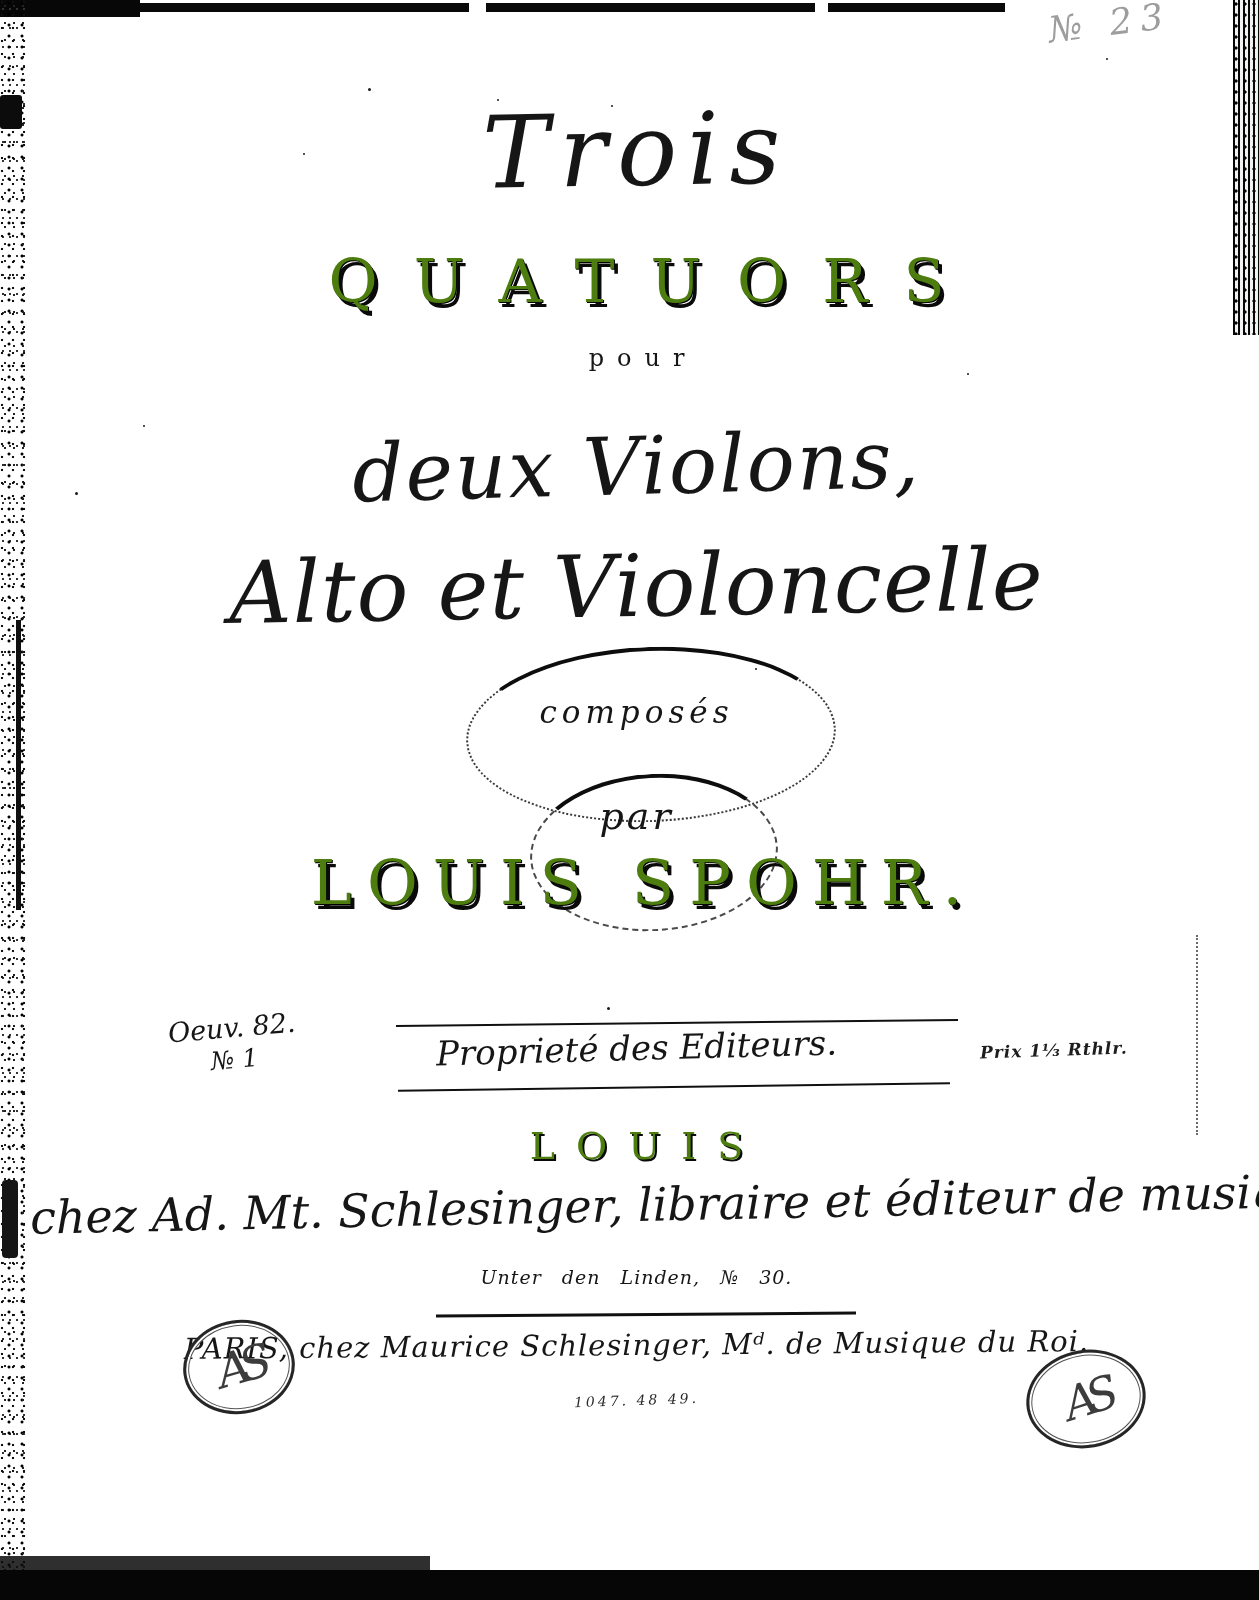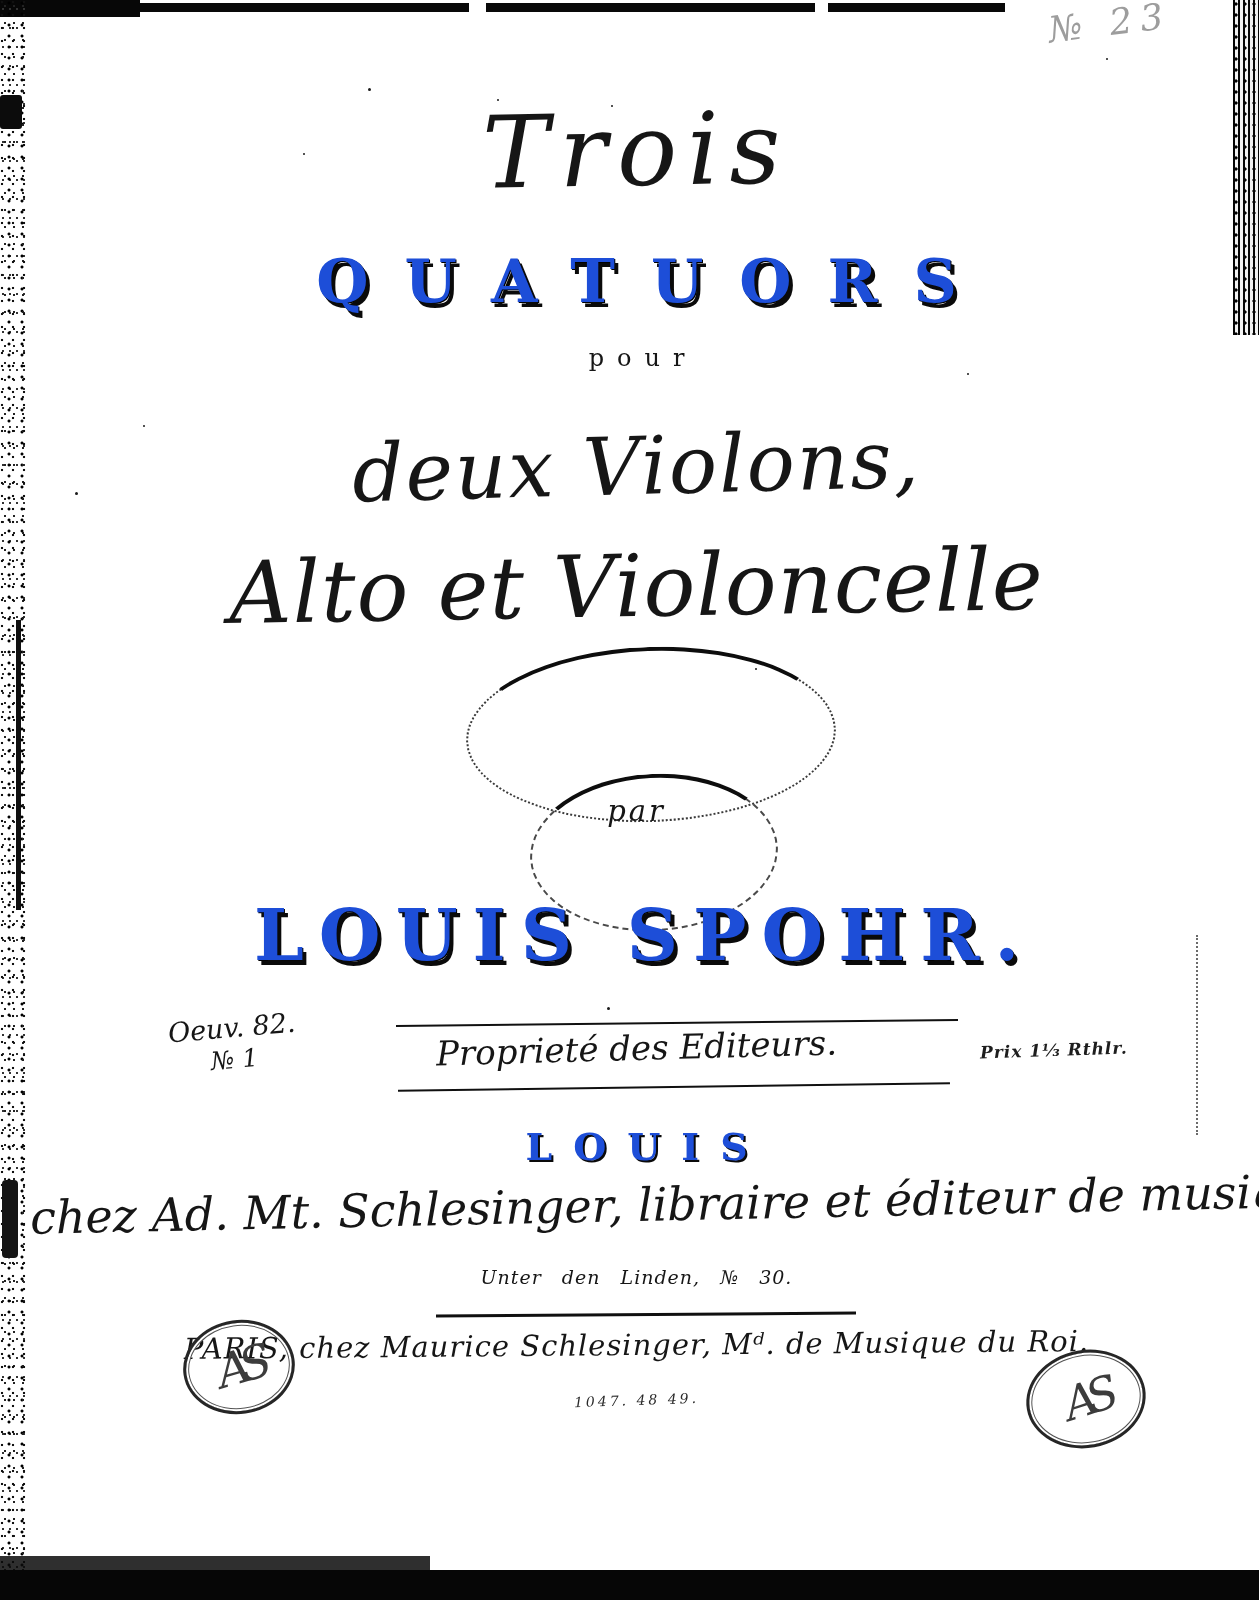--- a/index.html
+++ b/index.html
@@ -5,33 +5,33 @@
   html,body{margin:0;padding:0;background:#e8e8e8;}
   #scan{
     position:relative; width:1259px; height:1600px; margin:0 auto;
     background:#ffffff; overflow:hidden;
     font-family:"DejaVu Serif", serif; color:#161616;
   }
   .row{position:absolute; left:30px; right:16px; text-align:center; white-space:nowrap;}
 
   
   .display-caps{
-    font-family:"DejaVu Serif", serif; font-weight:bold; color:#1d4ed8;
+    font-family:"DejaVu Serif", serif; font-weight:normal; color:#4d7c0f;
     text-shadow:4px 5px 0 #0a0a0a, 1px 1px 0 #000;
   }
   .script{ font-family:"DejaVu Serif", serif; font-style:italic; }
 
   .trois{ top:92px; font-size:100px; letter-spacing:10px; transform:rotate(-1deg); }
   .quatuors{ top:246px; font-size:60px; letter-spacing:36px; padding-left:36px; }
   .pour{ top:344px; font-size:24px; letter-spacing:13px; padding-left:13px; }
   .deux{ top:420px; font-size:80px; letter-spacing:2px; transform:rotate(-1.5deg); }
   .alto{ top:536px; font-size:86px; letter-spacing:1px; transform:rotate(-1deg); }
   .composes{ top:694px; font-size:31px; letter-spacing:5px; }
-  .par{ top:794px; font-size:29px; letter-spacing:3px; }
-  .composer{ top:893px; font-size:71px; letter-spacing:15px; padding-left:15px; }
+  .par{ top:794px; font-size:38px; letter-spacing:3px; }
+  .composer{ top:846px; font-size:62px; letter-spacing:15px; padding-left:15px; }
   .berlin{ top:1124px; font-size:38px; letter-spacing:21px; padding-left:21px;
            text-shadow:2px 2px 0 #0a0a0a; }
   .chez{ top:1178px; font-size:46px; transform:rotate(-1.2deg); }
   .unter{ top:1266px; font-size:19px; letter-spacing:1px; word-spacing:13px; }
   .paris{ top:1328px; font-size:29px; letter-spacing:1px; transform:rotate(-0.5deg); }
   .plate{ top:1392px; font-size:14px; letter-spacing:3px; color:#2a2a2a; transform:rotate(-2deg); }
   .propriete{ top:1028px; font-size:34px; transform:rotate(-1.6deg); }
 
   .opus-block{ position:absolute; left:148px; top:1012px; width:170px; text-align:center;
                transform:rotate(-5deg); }
@@ -133,20 +133,21 @@
 
   <div class="row pour">pour</div>
 
   <div class="row script deux">deux Violons,</div>
 
   <div class="row script alto">Alto et Violoncelle</div>
 
   <div class="oval oval-big"></div>
   <div class="oval oval-small"></div>
 
+  <div class="row script composes">composés</div>
 
   <div class="row script par">par</div>
 
   <div class="row display-caps composer">LOUIS SPOHR.</div>
 
   <div class="opus-block">
     <div class="l1">Oeuv. 82.</div>
     <div class="l2">№ 1</div>
   </div>
 

